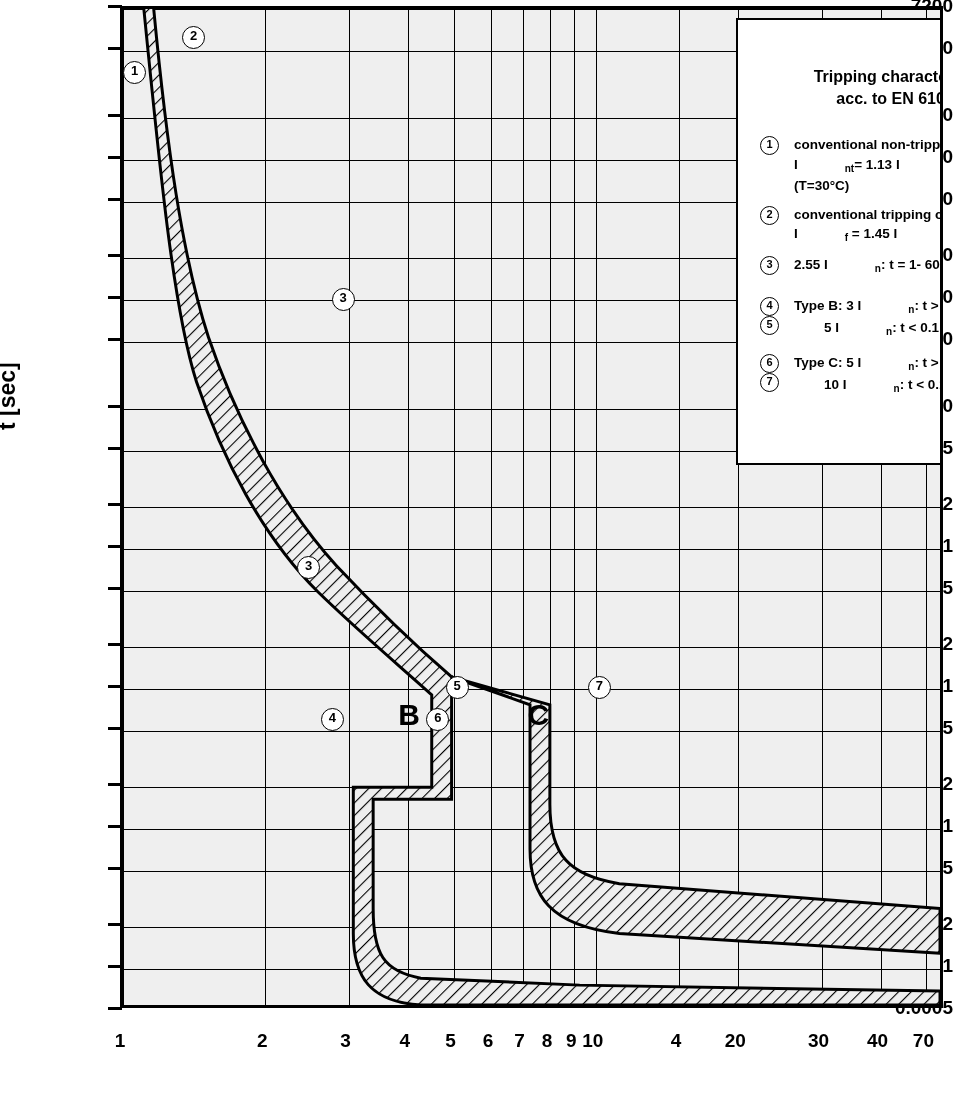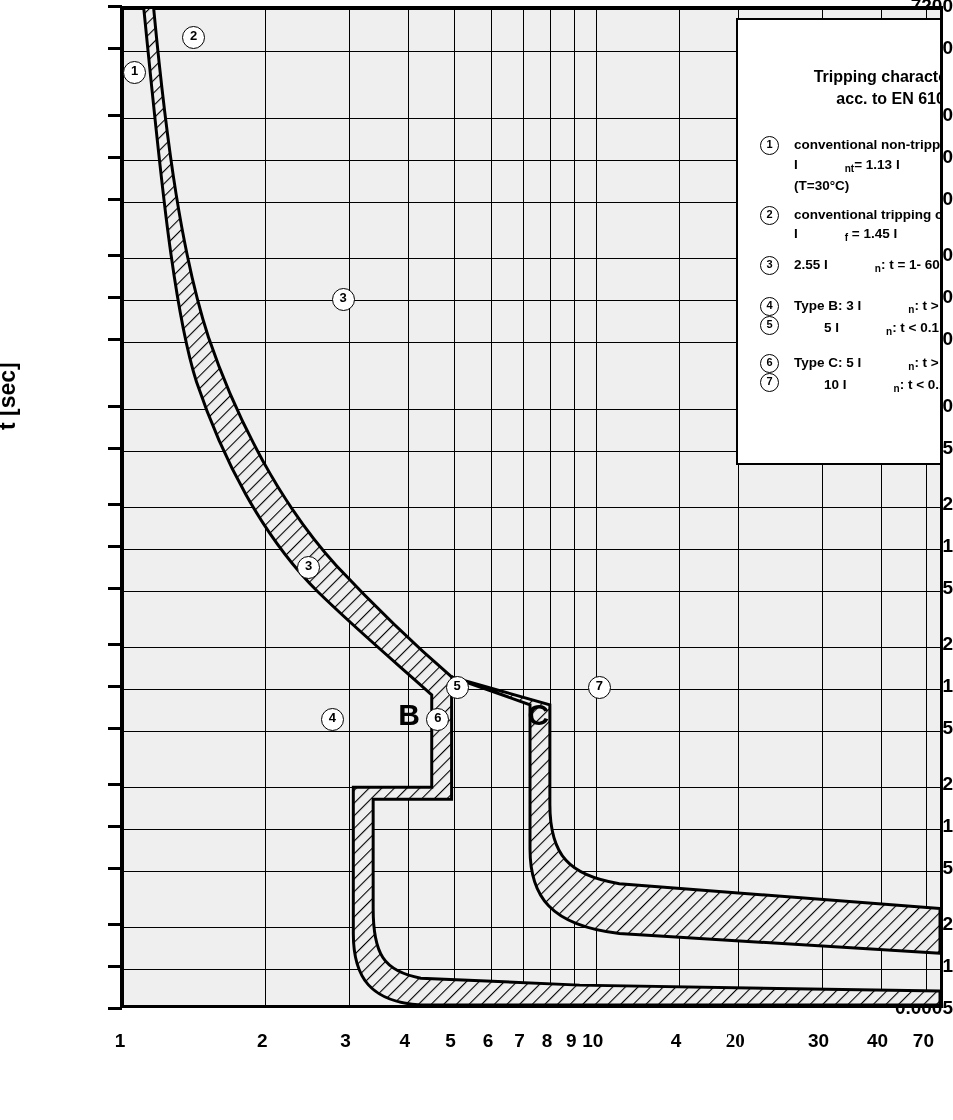--- a/index.html
+++ b/index.html
@@ -288,20 +288,20 @@
       <div class="xtick" style="left: 262.354px;">2</div>
       <div class="xtick" style="left: 345.626px;">3</div>
       <div class="xtick" style="left: 404.708px;">4</div>
       <div class="xtick" style="left: 450.536px;">5</div>
       <div class="xtick" style="left: 487.98px;">6</div>
       <div class="xtick" style="left: 519.638px;">7</div>
       <div class="xtick" style="left: 547.062px;">8</div>
       <div class="xtick" style="left: 571.252px;">9</div>
       <div class="xtick" style="left: 592.89px;">10</div>
       <div class="xtick" style="left: 676.162px;">4</div>
-      <div class="xtick" style="left: 735.244px; font-family: Liberation Serif, serif;">20</div>
+      <div class="xtick" style="left: 735.244px;">20</div>
       <div class="xtick" style="left: 818.516px;">30</div>
       <div class="xtick" style="left: 877.598px;">40</div>
       <div class="xtick" style="left: 923.426px;">70</div>
     </div>
 
 
 </div>
 
 </body></html>

